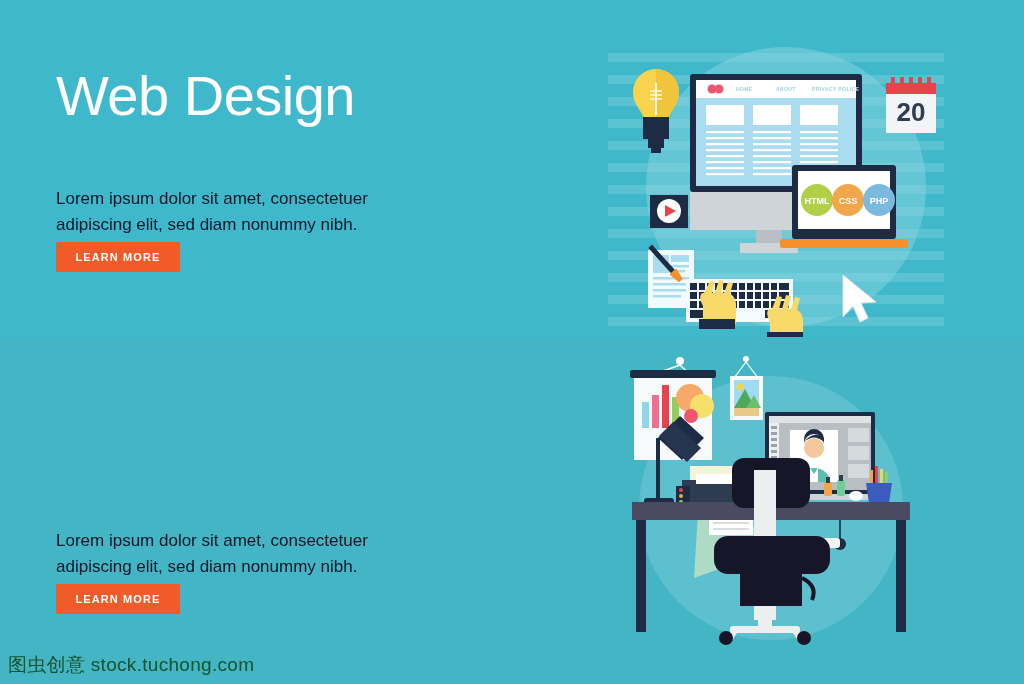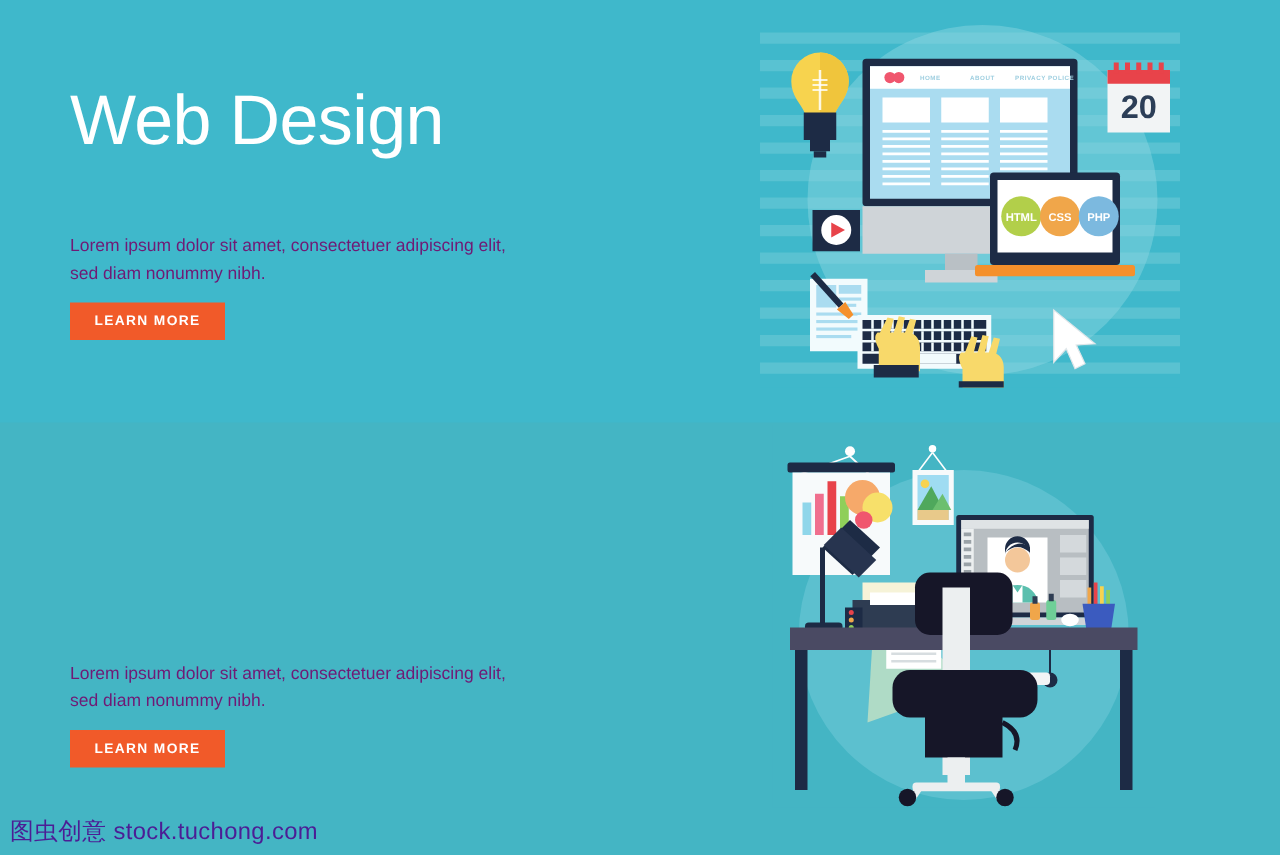--- a/index.html
+++ b/index.html
@@ -12,44 +12,44 @@
   .banner{ position:absolute; left:0; width:1024px; overflow:hidden; }
   #banner-web{ top:0; height:338px; background:#3fb8cb; }
   #banner-work{ top:338px; height:346px; background:#44b5c4; }
 
   .copy{ position:absolute; left:56px; }
   .headline{
     color:#ffffff; font-weight:400; letter-spacing:-0.5px;
     font-size:56px; line-height:1;
   }
   .body-text{
-    color:#701a75; font-size:14px; line-height:1.55; font-weight:400;
+    color:#0f172a; font-size:17px; line-height:1.55; font-weight:400;
     width:350px;
   }
   .cta{
     display:flex; align-items:center; justify-content:center;
     width:124px; height:30px; background:#f15a29;
     color:#ffffff; font-size:11px; font-weight:700; letter-spacing:1.1px;
     cursor:pointer; border:none;
   }
 
   #web-headline{ top:68px; }
   #web-body{ top:186px; }
   #web-cta{ top:242px; }
   #work-headline{ top:408px; }
   #work-body{ top:528px; }
   #work-cta{ top:584px; }
 
   .art{ position:absolute; }
-  #art-web{ left:608px; top:20px; width:336px; height:290px; }
+  #art-web{ left:608px; top:47px; width:336px; height:290px; }
   #art-work{ left:618px; top:340px; width:306px; height:306px; }
 
   .watermark{
     position:absolute; left:8px; bottom:6px;
-    color:#4c1d95; font-size:19px; letter-spacing:0.3px;
+    color:#14532d; font-size:19px; letter-spacing:0.3px;
     white-space:nowrap;
   }
   .watermark .cn{ font-family:"DejaVu Sans", sans-serif; }
 </style>
 </head>
 <body>
 
 <section class="banner" id="banner-web">
 
   <h1 class="headline copy" id="web-headline">Web Design</h1>

